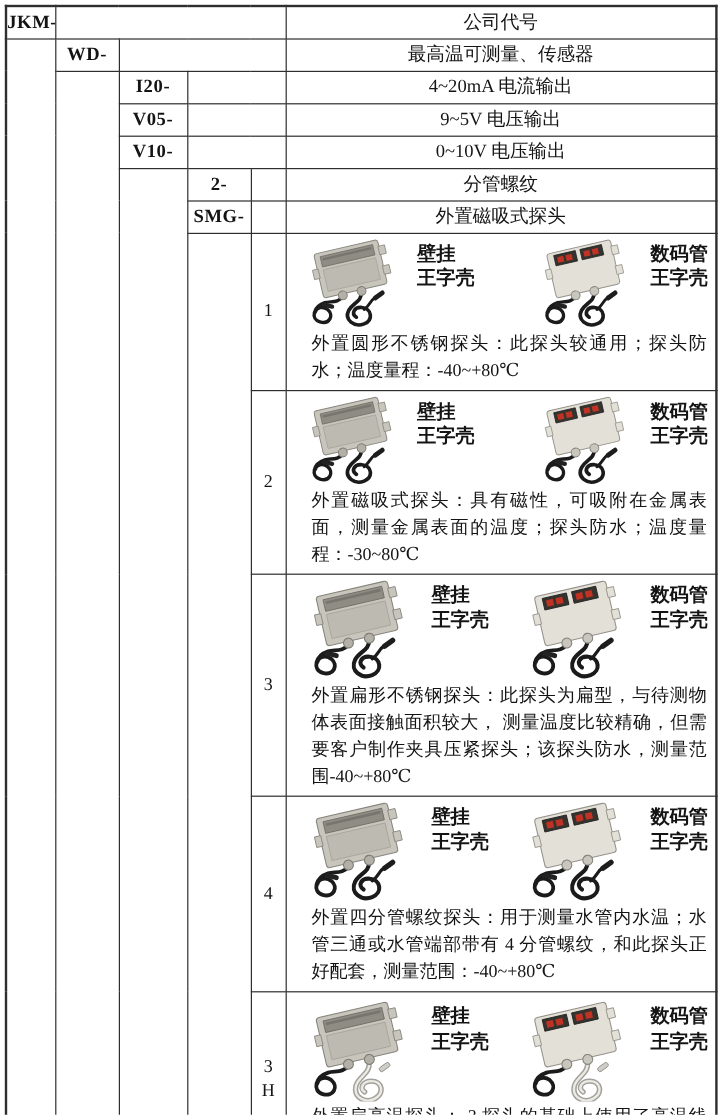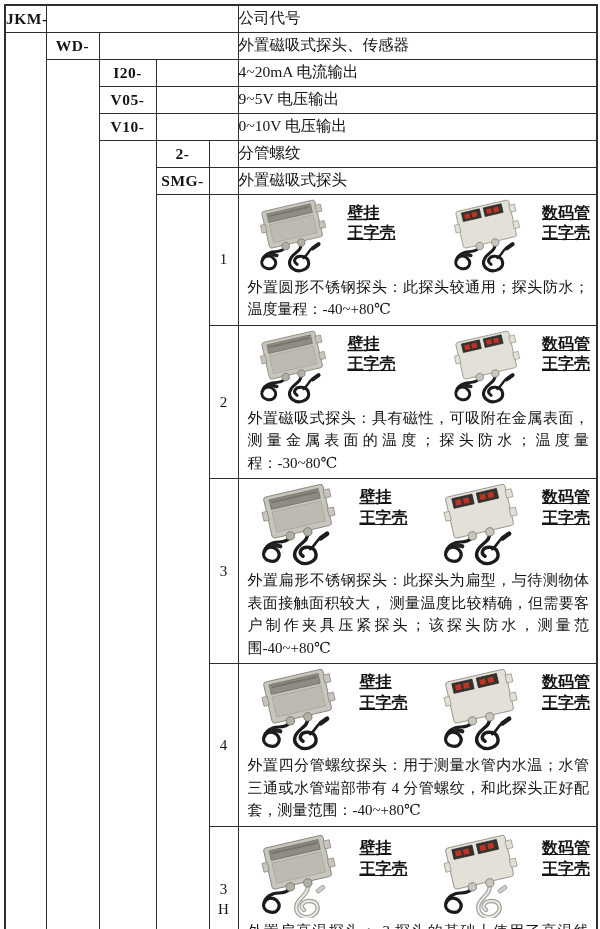--- a/index.html
+++ b/index.html
@@ -22,39 +22,39 @@
   tr.hr{height:27px;}
   tr.p1{height:127px;}
   tr.p2{height:132px;}
   tr.p3{height:163px;}
   tr.p4{height:154px;}
   tr.p5{height:147px;}
   td.code{
     text-align:center;font-weight:bold;font-size:15.5px;letter-spacing:0.5px;
     white-space:nowrap;
   }
-  td.desc{text-align:left;font-size:15.5px;}
+  td.desc{text-align:center;font-size:15.5px;}
   td.num{
     text-align:center;font-size:15px;white-space:pre-line;line-height:1.35;
   }
   td.pcell{vertical-align:middle;}
   .figures{
     display:flex;justify-content:space-between;
-    padding:2px 6px 0 10px;align-items:flex-end;text-decoration:underline;
+    padding:2px 6px 0 10px;align-items:flex-end;
   }
   .figure{display:flex;align-items:flex-start;}
   .device{width:96px;height:77px;flex:0 0 auto;}
   tr.p3 .device, tr.p4 .device, tr.p5 .device{width:108px;height:86px;}
   .dlabel{
     font-weight:bold;font-size:16px;line-height:1.3;margin:6px 0 0 3px;
     white-space:nowrap;
   }
   .pdesc{
     font-size:15px;line-height:1.5;text-align:justify;
-    padding:2px 7px 4px 9px;
+    padding:2px 7px 4px 21px;
   }
   
   .c-body{fill:var(--device-body,#c8c5bc);}
   .c-body-light{fill:var(--device-body-light,#e3e0d7);}
   .c-cable{stroke:var(--cable-dark,#1b1b1b);}
   .c-cable-hot-outer{stroke:#a3a19b;}
   .c-cable-hot-inner{stroke:var(--cable-light,#eceae4);}
   .c-red{fill:var(--display-red,#c03223);}
   #svg-defs{position:absolute;width:0;height:0;}
 </style>
@@ -121,21 +121,21 @@
   <tbody>
     <tr class="hr">
       <td class="code">JKM-</td>
       <td class="blank" colspan="4"></td>
       <td class="desc">公司代号</td>
     </tr>
     <tr class="hr">
       <td class="blank" rowspan="11"></td>
       <td class="code">WD-</td>
       <td class="blank" colspan="3"></td>
-      <td class="desc">外置磁吸式探头、传感器</td>
+      <td class="desc">最高温可测量、传感器</td>
     </tr>
     <tr class="hr">
       <td class="blank" rowspan="10"></td>
       <td class="code">I20-</td>
       <td class="blank" colspan="2"></td>
       <td class="desc">4~20mA 电流输出</td>
     </tr>
     <tr class="hr">
       <td class="code">V05-</td>
       <td class="blank" colspan="2"></td>

